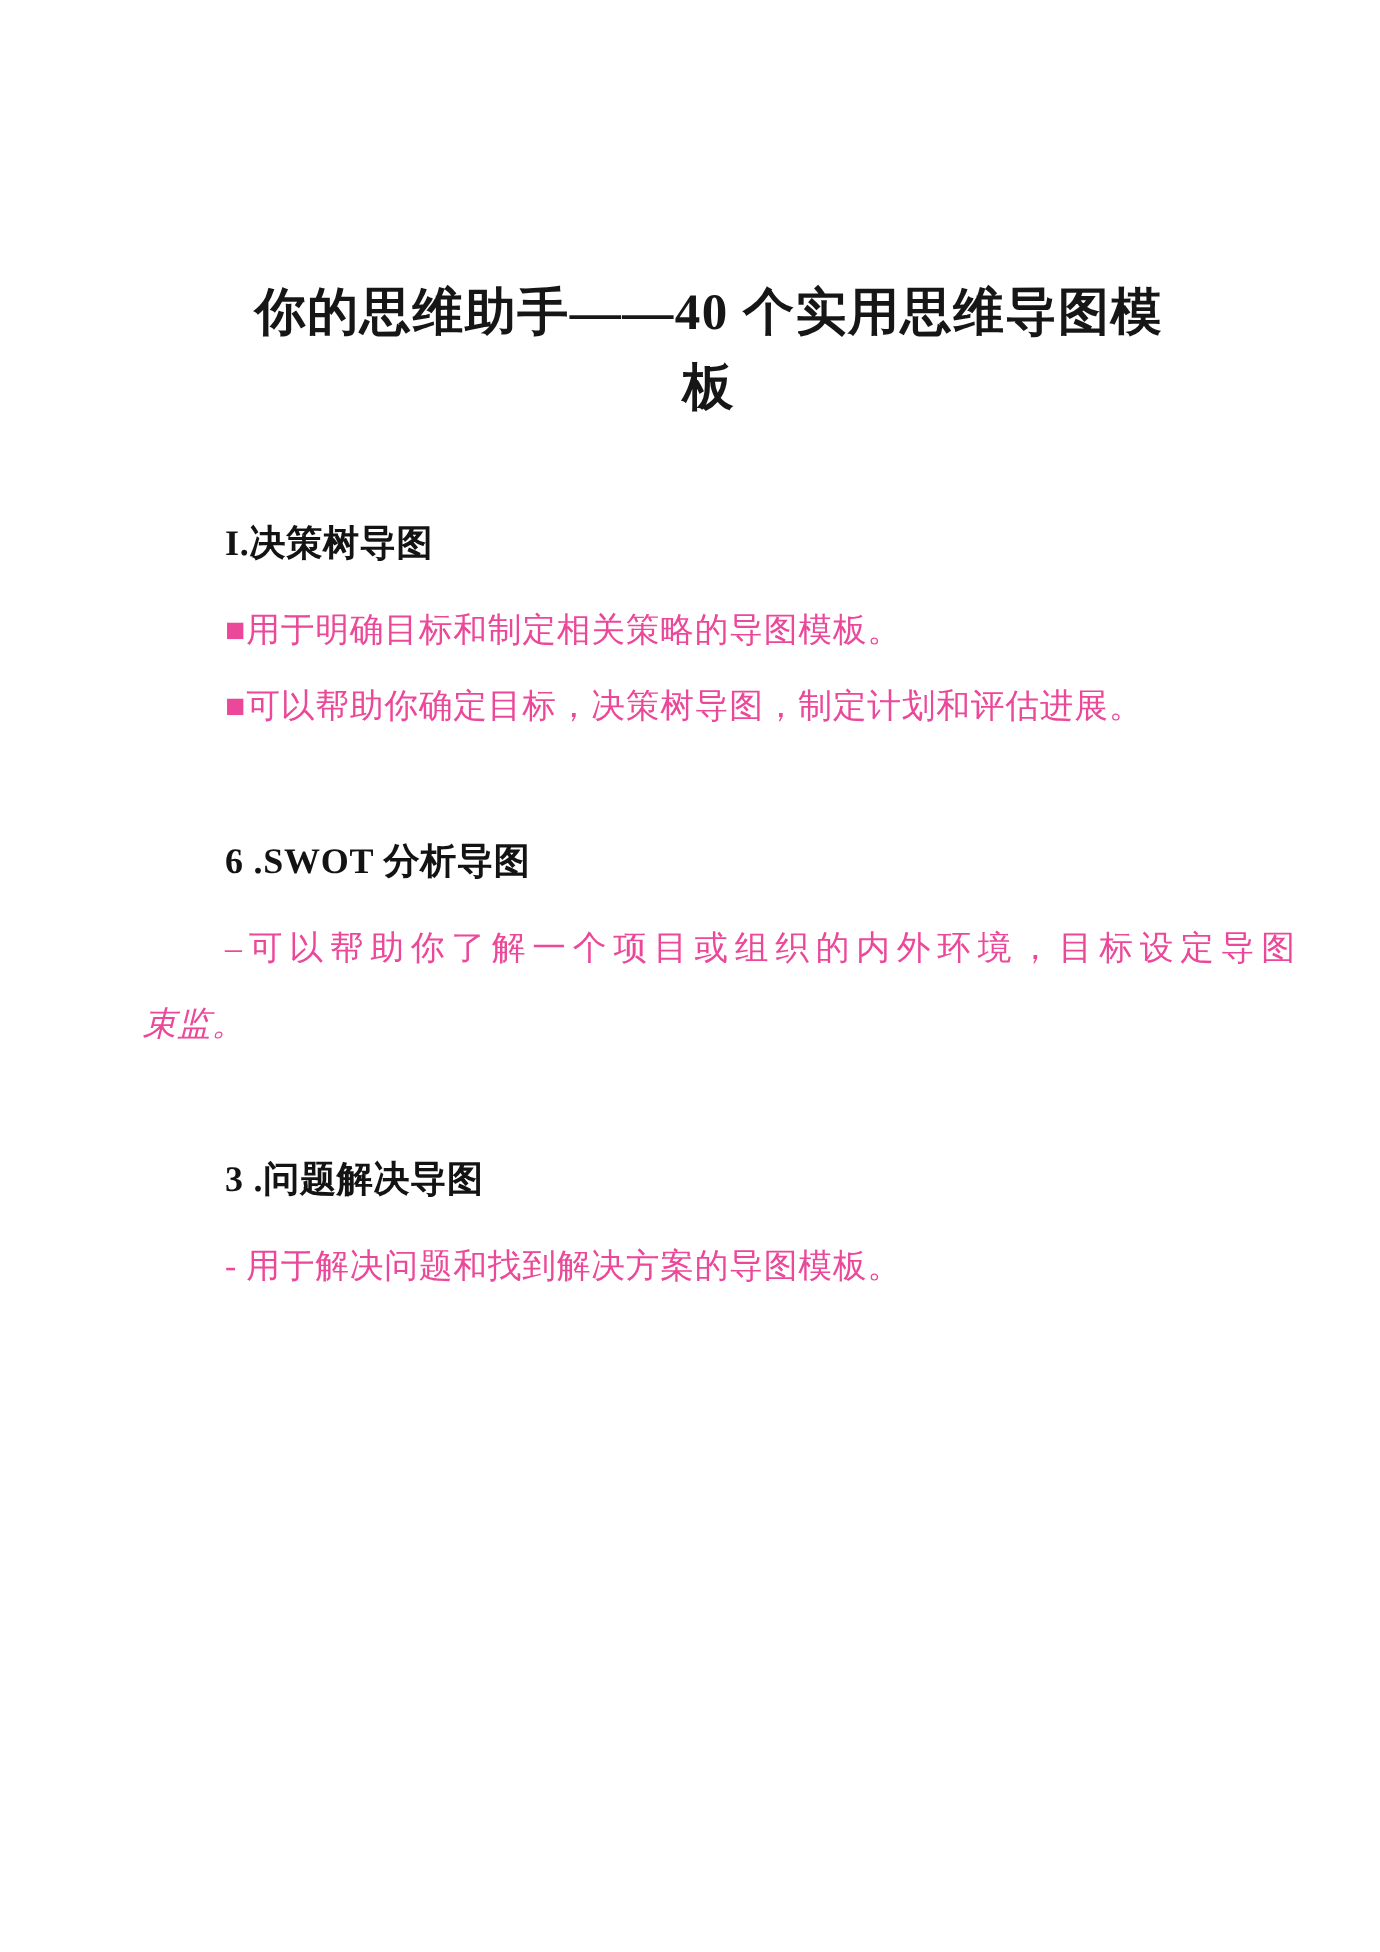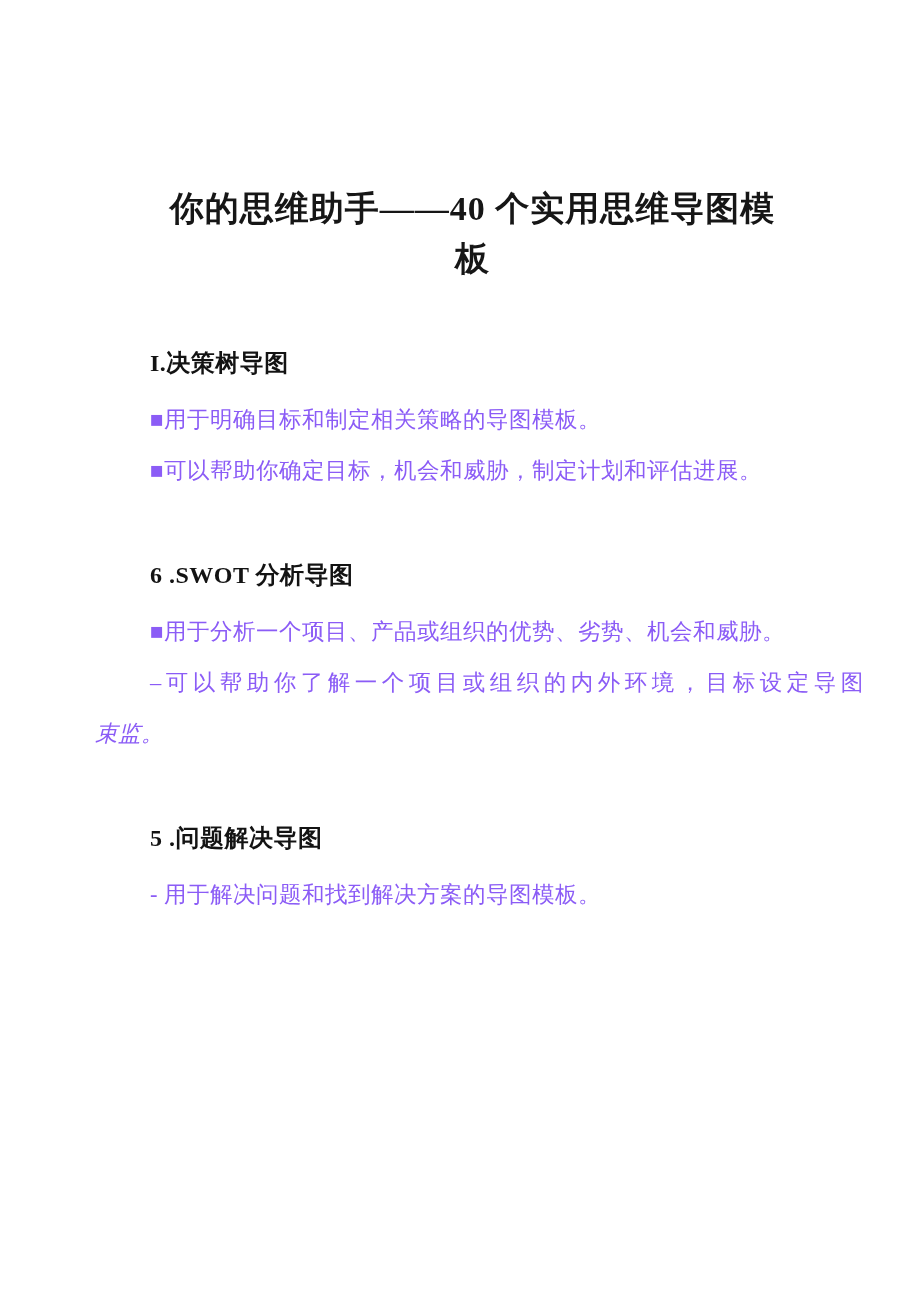--- a/index.html
+++ b/index.html
@@ -35,50 +35,49 @@
     text-indent: 55px;
     letter-spacing: 0.5px;
     color: #131313;
   }
   .line {
     font-size: 22.5px;
     line-height: 51px;
     margin: 0;
     text-indent: 55px;
     letter-spacing: 0.5px;
-    color: #8b5cf6;
+    color: #ec4899;
   }
   .line.noindent { text-indent: 0; font-style: italic; }
   .line.stretch {
     letter-spacing: 4.5px;
     white-space: nowrap;
   }
 </style>
 </head>
 <body>
 
 <div class="doc">
 
   <div class="title">
     <div class="title-line">你的思维助手——40 个实用思维导图模</div>
     <div class="title-line">板</div>
   </div>
 
   <div>
     <h2 class="section-heading">I.决策树导图</h2>
     <p class="line">■用于明确目标和制定相关策略的导图模板。</p>
-    <p class="line">■可以帮助你确定目标，机会和威胁，制定计划和评估进展。</p>
+    <p class="line">■可以帮助你确定目标，决策树导图，制定计划和评估进展。</p>
   </div>
 
   <div>
     <h2 class="section-heading">6 .SWOT 分析导图</h2>
-    <p class="line">■用于分析一个项目、产品或组织的优势、劣势、机会和威胁。</p>
     <p class="line stretch">–可以帮助你了解一个项目或组织的内外环境，目标设定导图</p>
     <p class="line noindent">束监。</p>
   </div>
 
 
   <div>
-    <h2 class="section-heading">5 .问题解决导图</h2>
+    <h2 class="section-heading">3 .问题解决导图</h2>
     <p class="line">- 用于解决问题和找到解决方案的导图模板。</p>
   </div>
 
 </div>
 
 </body></html>

